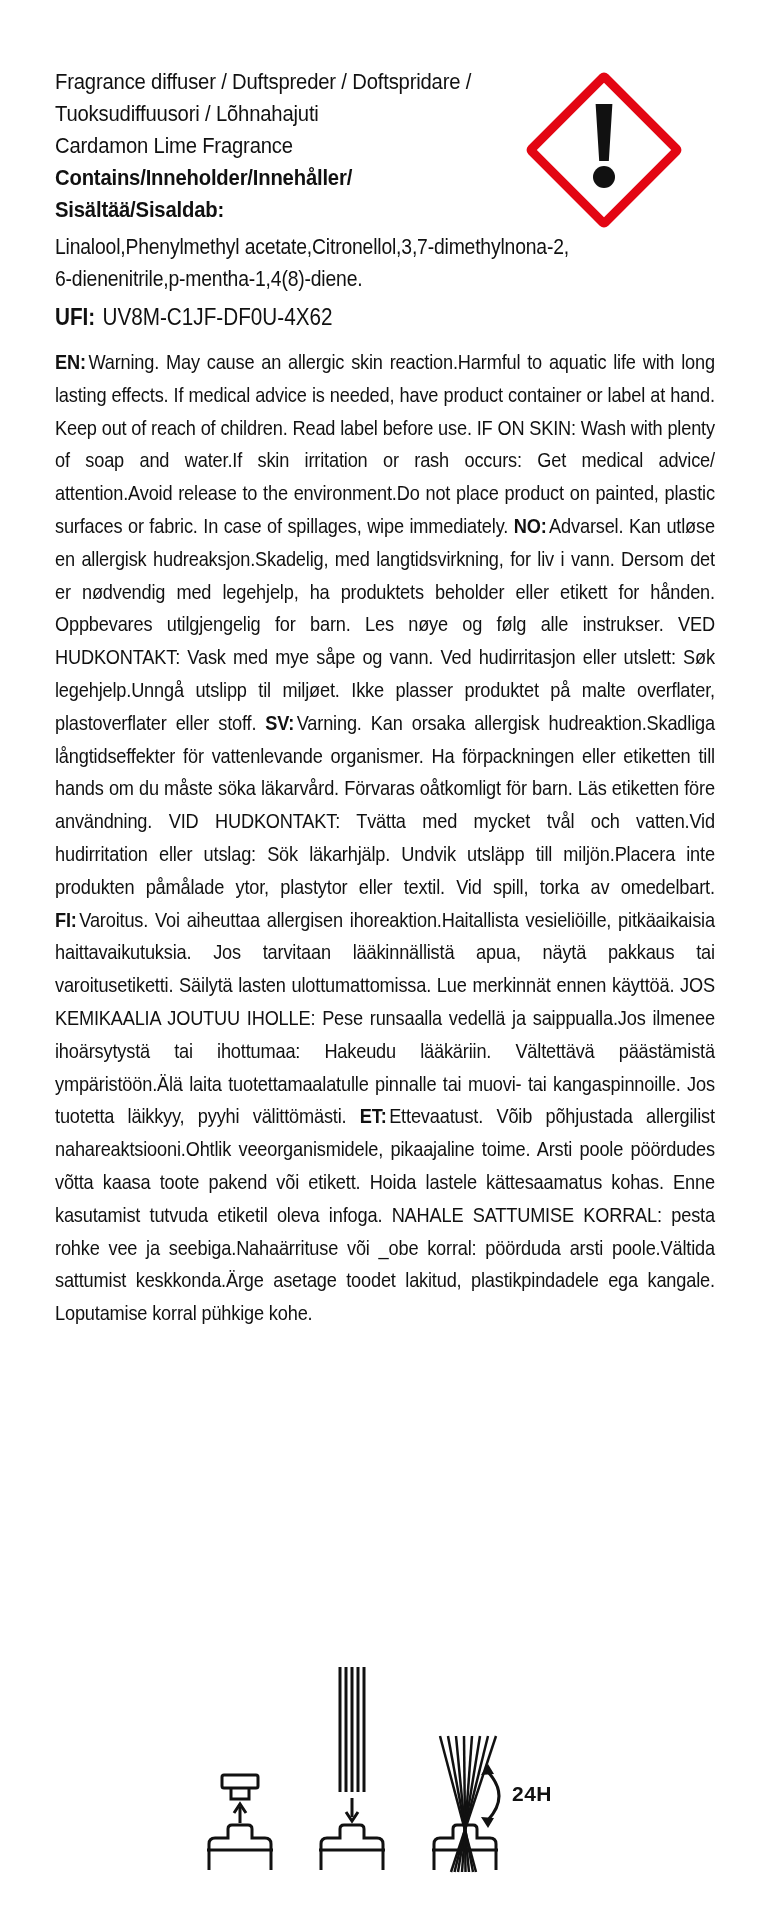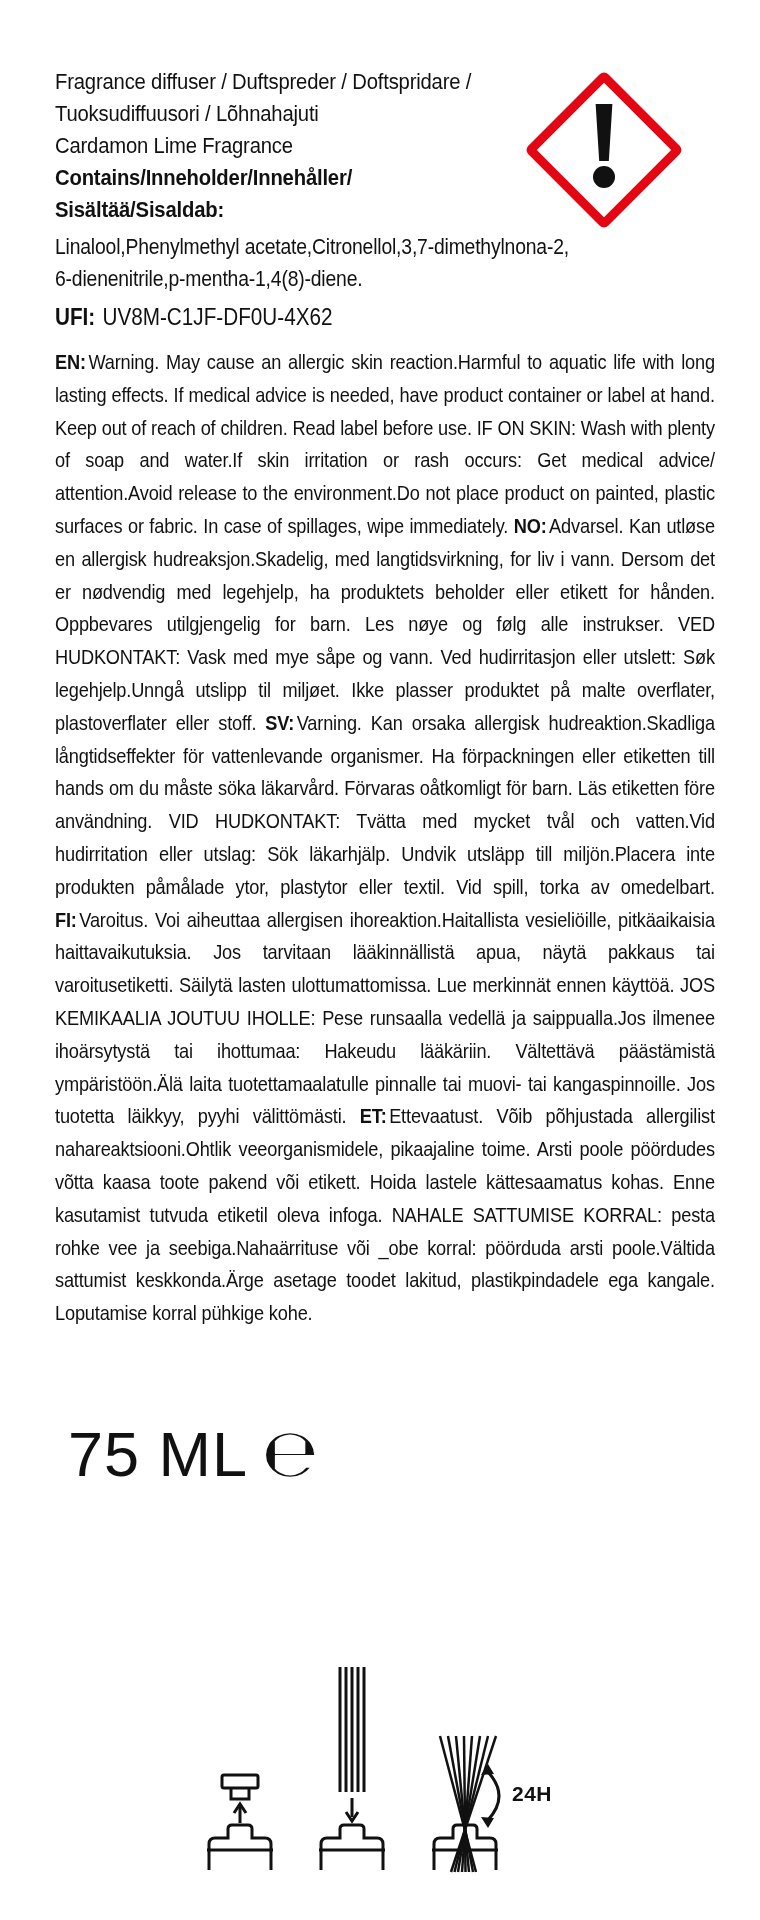--- a/index.html
+++ b/index.html
@@ -67,23 +67,20 @@
   </div>
 
   <div class="warning-para">
     <b class="lang">EN:</b><span>Warning.  May cause an allergic skin reaction.Harmful to aquatic life with long lasting effects. If medical advice is needed, have product container or label at hand. Keep out of reach of children. Read label before use. IF ON SKIN: Wash with plenty of soap and water.If skin irritation or rash occurs: Get medical advice/ attention.Avoid release to the environment.Do not place product on painted, plastic surfaces or fabric.  In case of spillages, wipe immediately. </span>
     <b class="lang">NO:</b><span>Advarsel.  Kan utløse en allergisk hudreaksjon.Skadelig, med langtidsvirkning, for liv i vann. Dersom det er nødvendig med legehjelp, ha produktets beholder eller etikett for hånden. Oppbevares utilgjengelig for barn. Les nøye og følg alle instrukser. VED HUDKONTAKT: Vask med mye såpe og vann. Ved hudirritasjon eller utslett: Søk legehjelp.Unngå utslipp til miljøet. Ikke plasser produktet på malte overflater, plastoverflater eller stoff. </span>
     <b class="lang">SV:</b><span>Varning. Kan orsaka allergisk hudreaktion.Skadliga långtidseffekter för vattenlevande organismer. Ha förpackningen eller etiketten till hands om du måste söka läkarvård. Förvaras oåtkomligt för barn. Läs etiketten före användning. VID HUDKONTAKT: Tvätta med mycket tvål och vatten.Vid hudirritation eller utslag: Sök läkarhjälp. Undvik utsläpp till miljön.Placera inte produkten påmålade ytor, plastytor eller textil.   Vid spill, torka av omedelbart. </span>
     <b class="lang">FI:</b><span>Varoitus.  Voi aiheuttaa allergisen ihoreaktion.Haitallista vesieliöille, pitkäaikaisia haittavaikutuksia. Jos tarvitaan lääkinnällistä apua, näytä pakkaus tai varoitusetiketti. Säilytä lasten ulottumattomissa. Lue merkinnät ennen käyttöä. JOS KEMIKAALIA JOUTUU IHOLLE: Pese runsaalla vedellä ja saippualla.Jos ilmenee ihoärsytystä tai ihottumaa: Hakeudu lääkäriin. Vältettävä päästämistä ympäristöön.Älä laita tuotettamaalatulle pinnalle tai muovi- tai kangaspinnoille. Jos tuotetta läikkyy, pyyhi välittömästi. </span>
     <b class="lang">ET:</b><span>Ettevaatust.  Võib põhjustada allergilist nahareaktsiooni.Ohtlik veeorganismidele, pikaajaline toime. Arsti poole pöördudes võtta kaasa toote pakend või etikett. Hoida lastele kättesaamatus kohas. Enne kasutamist tutvuda etiketil oleva infoga. NAHALE SATTUMISE KORRAL: pesta rohke vee ja seebiga.Nahaärrituse või _obe korral: pöörduda arsti poole.Vältida sattumist keskkonda.Ärge asetage toodet lakitud, plastikpindadele ega kangale. Loputamise korral pühkige kohe.</span>
   </div>
 
-  <div class="volume">
-    <span>75 ML</span><span class="esign">℮</span>
-  </div>
 
   <div class="icon icon-1">
     <svg width="90" height="230" viewBox="0 0 90 230" fill="none" stroke="#111" stroke-width="3">
       <g>
         <rect x="27" y="123" width="36" height="13" rx="2"></rect>
         <path d="M36 136 L36 147 L54 147 L54 136"></path>
       </g>
       <g>
         <line x1="45" y1="171" x2="45" y2="155"></line>
         <path d="M39 161 L45 152 L51 161"></path>

